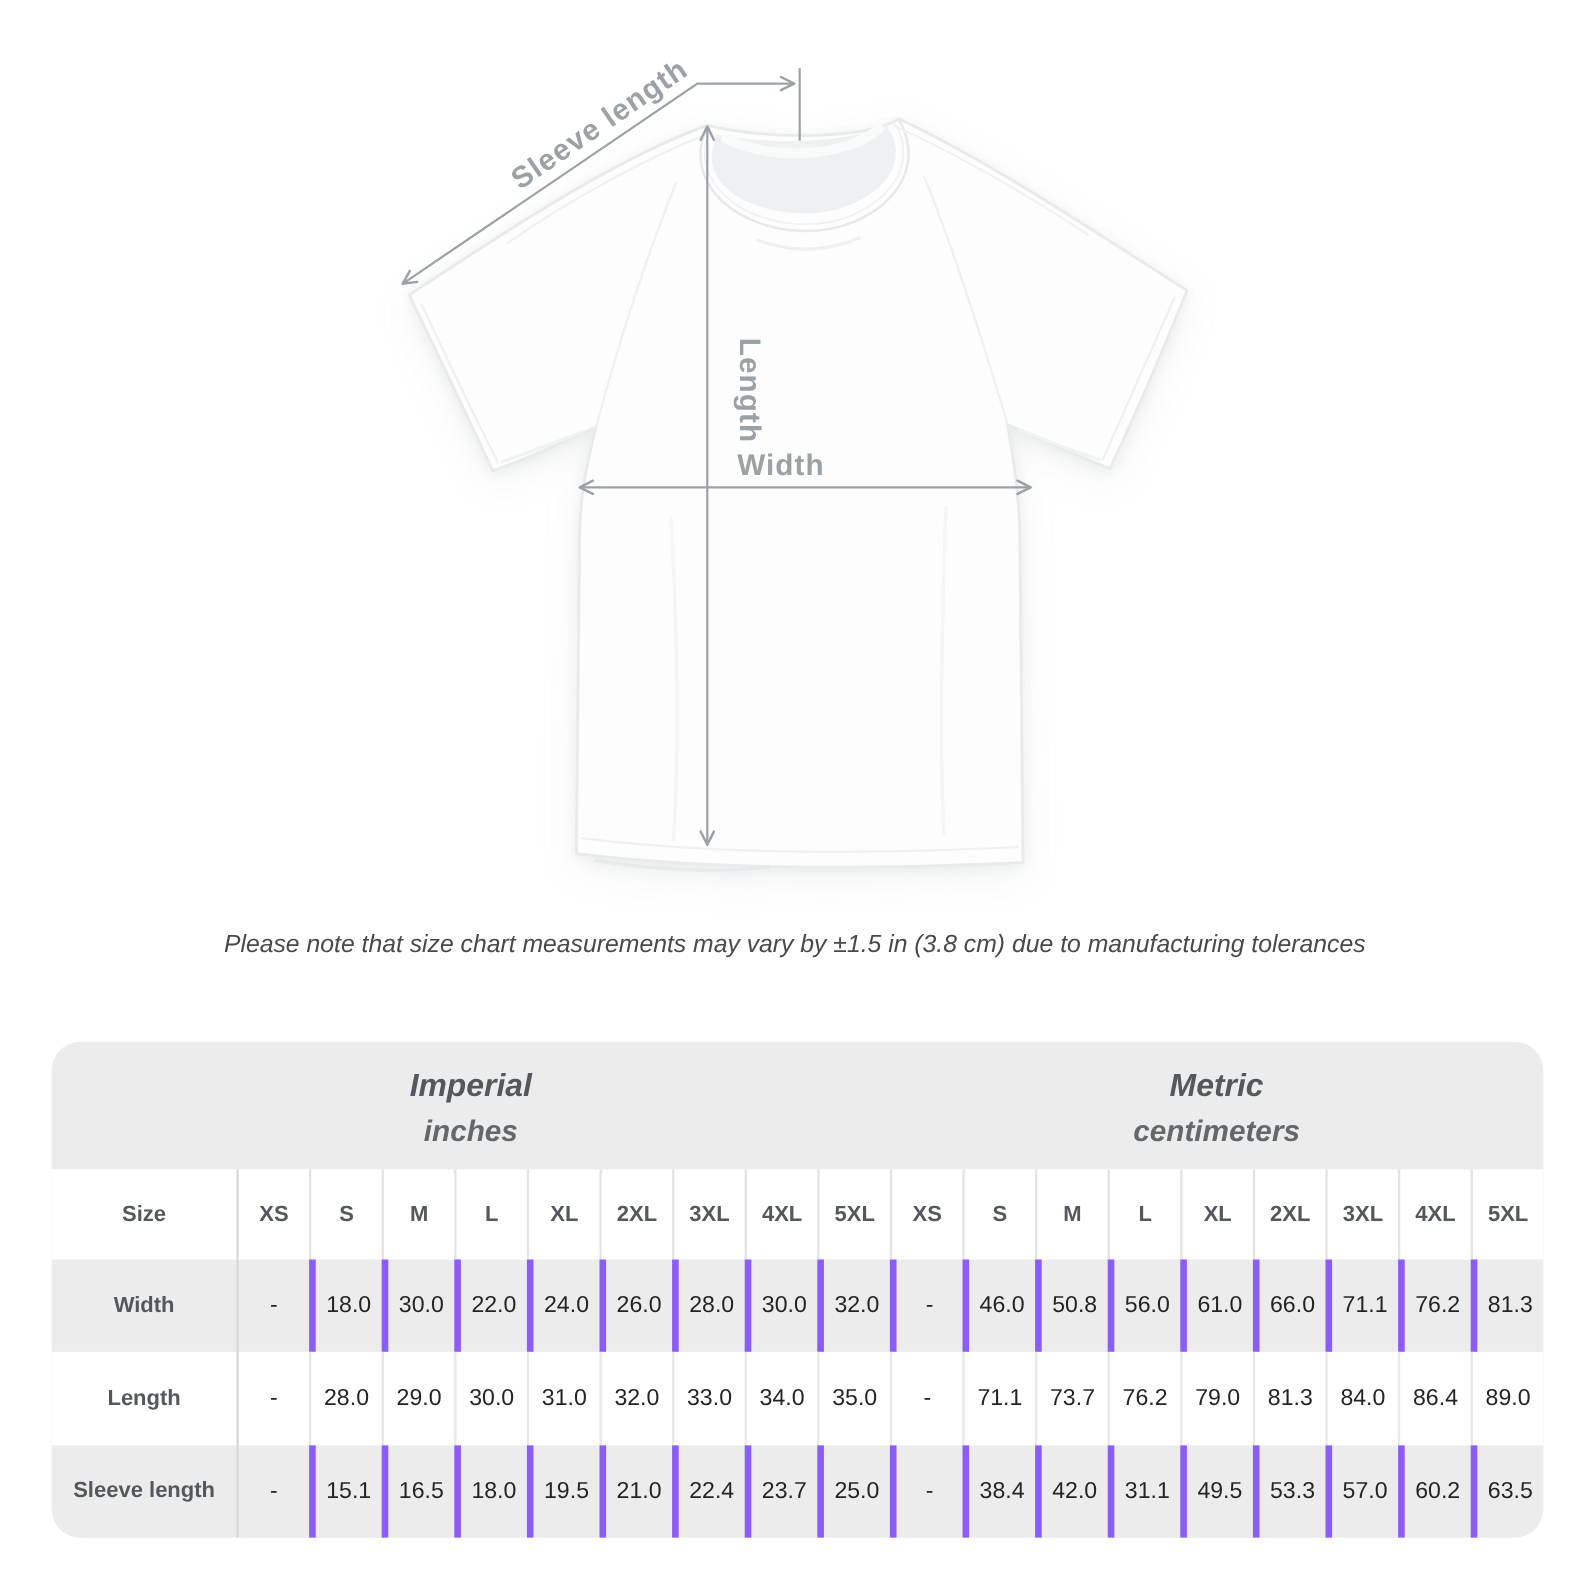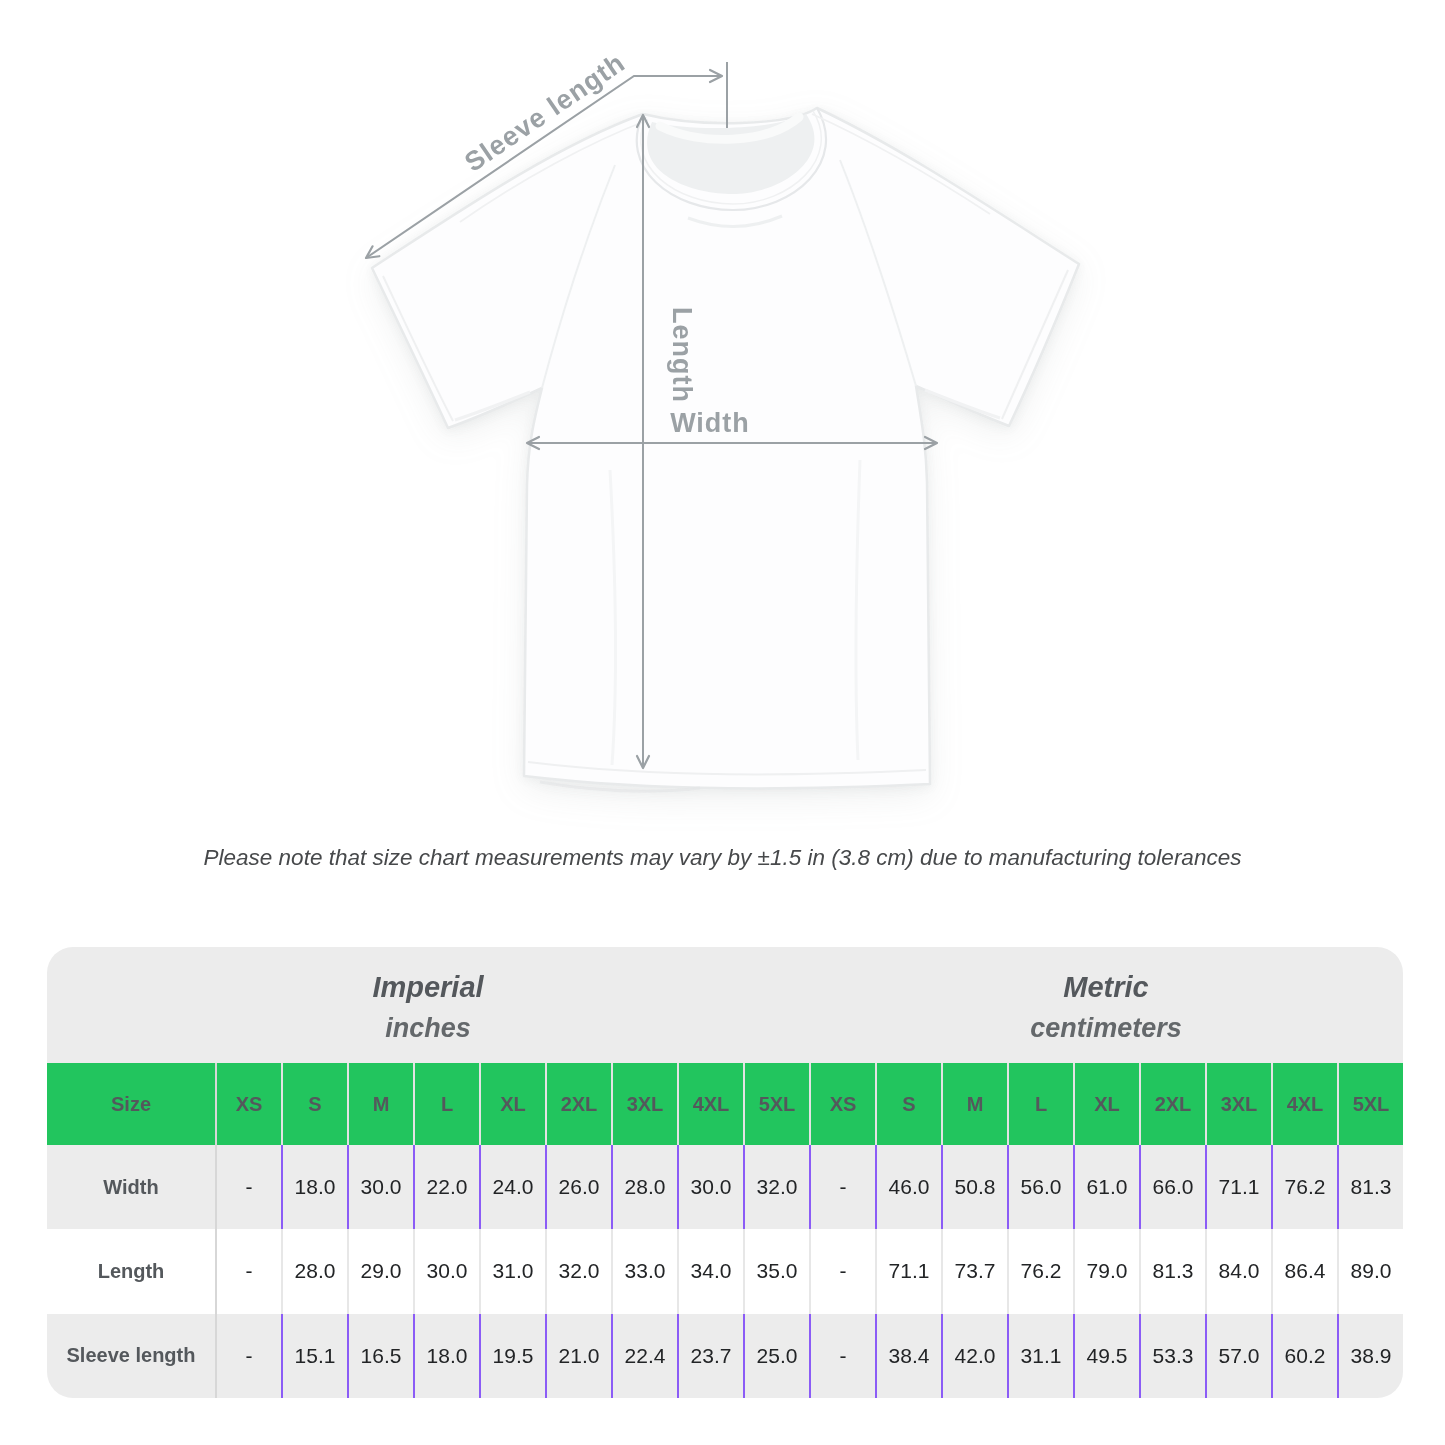--- a/index.html
+++ b/index.html
@@ -17,32 +17,32 @@
     position:absolute;left:47px;top:947px;width:1356px;height:451px;
     background:#ececec;border-radius:26px;overflow:hidden;
   }
   table.size-table{width:100%;height:100%;border-collapse:separate;border-spacing:0;table-layout:fixed;}
   col.c-label{width:168px;}
   tr.section-row{height:116px;border-radius:11px;}
   tr.section-row th{vertical-align:middle;text-align:center;padding-top:6px;}
   .sec-title{font-size:29px;font-weight:bold;font-style:italic;color:#54585c;}
   .sec-sub{font-size:27px;font-style:italic;color:#64686b;margin-top:9px;}
   tr.header-row{height:82px;}
-  tr.header-row th{background:#22c55e;vertical-align:middle;text-align:center;
+  tr.header-row th{background:#ffffff;vertical-align:middle;text-align:center;
     font-size:20px;font-weight:bold;color:#54585c;}
   th.size-corner{font-size:21px;}
   tbody tr{height:84px;}
   tbody th.row-label{font-size:20px;font-weight:bold;color:#54585c;text-align:center;vertical-align:middle;}
   tbody td.val{font-size:21px;color:#222426;text-align:center;vertical-align:middle;font-weight:normal;}
   tr.white{background:#ffffff;}
   tr.shaded{background:transparent;}
   
   tr.header-row .dc{border-left:2px solid #e3e3e3;}
   tbody tr.white .dc{border-left:2px solid #e7e7e7;}
-  tbody tr.shaded .dc{border-left:2px solid #8b5cf6;}
+  tbody tr.shaded .dc{border-left:6px solid #8b5cf6;}
   .col-first{border-left:2px solid #d7d7d7 !important;}
 </style>
 </head>
 <body>
 
 <div class="canvas">
 
   <svg class="diagram" width="1445" height="850" viewBox="0 0 1445 850" xmlns="http://www.w3.org/2000/svg">
     <defs>
       <marker id="chev" markerUnits="userSpaceOnUse" markerWidth="20" markerHeight="20" viewBox="0 0 20 20" refX="16" refY="10" orient="auto-start-reverse">
@@ -216,19 +216,19 @@
             <td class="dc val">23.7</td>
             <td class="dc val">25.0</td>
             <td class="dc val">-</td>
             <td class="dc val">38.4</td>
             <td class="dc val">42.0</td>
             <td class="dc val">31.1</td>
             <td class="dc val">49.5</td>
             <td class="dc val">53.3</td>
             <td class="dc val">57.0</td>
             <td class="dc val">60.2</td>
-            <td class="dc val">38.9</td>
+            <td class="dc val">63.5</td>
           </tr>
         </tbody>
     </table>
   </div>
 
 </div>
 
 </body></html>

